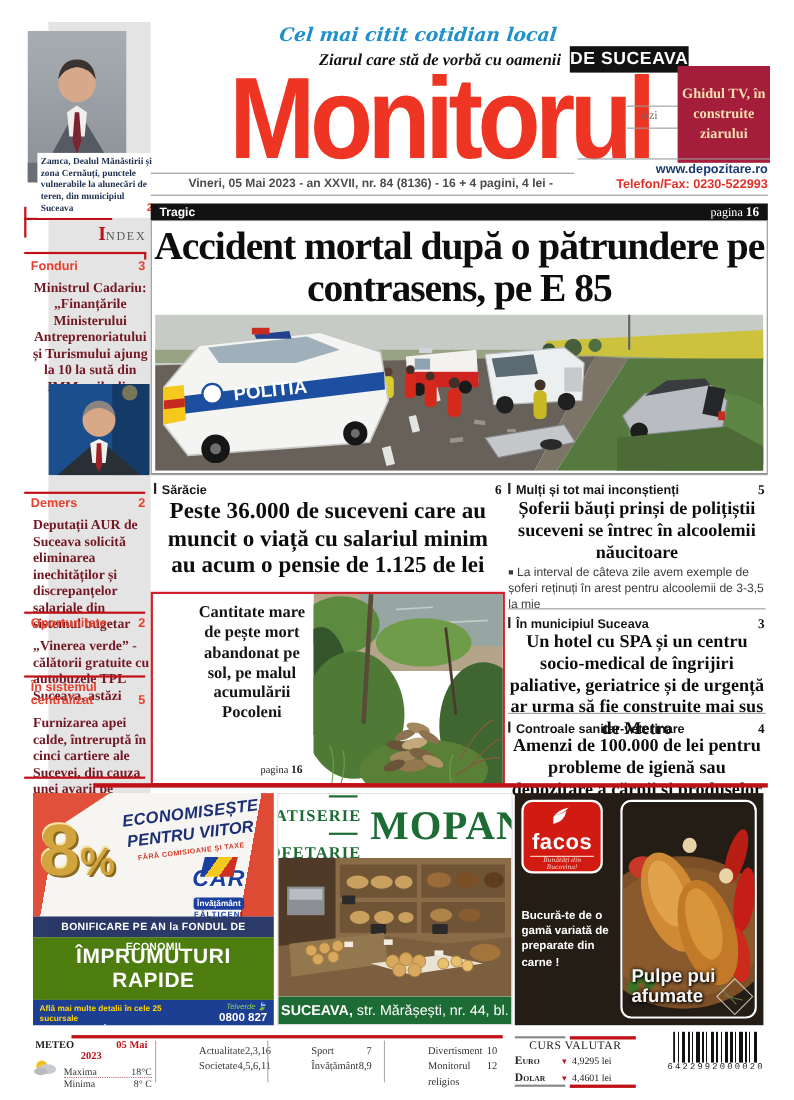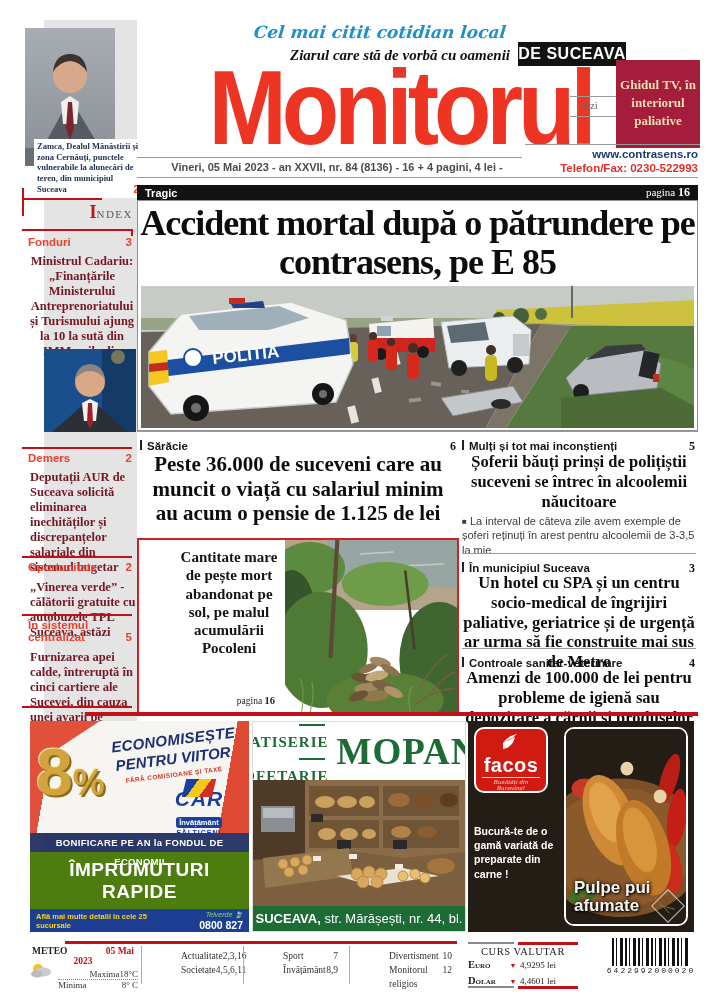--- a/index.html
+++ b/index.html
@@ -88,21 +88,21 @@
   .fbicon{width:10px;height:10px;background:#3b5998;color:#fff;font-weight:bold;font-size:8px;text-align:center;line-height:10px;border-radius:2px;}
   .facos-photo{position:relative;flex:1;border:2px solid #fff;border-radius:10px;overflow:hidden;}
   .facos-prod{position:absolute;left:8px;bottom:8px;width:100px;color:#f4f4f4;font-weight:900;font-size:17px;line-height:1.1;text-shadow:1px 1px 2px #000,0 0 4px #000;}
   .stamp{position:absolute;right:6px;bottom:6px;width:22px;height:22px;border:1.5px solid #e8e4d8;transform:rotate(45deg);opacity:.8;}
   
   .ft-name{font-family:"Liberation Serif",serif;font-size:9.5px;color:#333;margin-left:31px;}
   .ft-row{display:flex;justify-content:space-between;line-height:1.45;}
   .meteo-hd{font-family:"Liberation Serif",serif;font-weight:bold;font-size:9.5px;color:#222;text-align:center;}
   .meteo-hd .d{color:#c01018;padding-left:36px;}
   .meteo-row{display:flex;justify-content:space-between;font-family:"Liberation Serif",serif;font-size:9px;color:#333;}
-  .dotted{border-bottom:1px dotted #c0686a;justify-content:flex-end;}
+  .dotted{border-bottom:1px dotted #c0686a;}
   .curs-hd{font-family:"Liberation Serif",serif;font-size:10.5px;letter-spacing:.5px;text-align:center;color:#222;}
   .curs-row{display:flex;align-items:baseline;font-family:"Liberation Serif",serif;font-size:9px;color:#222;line-height:1.5;}
   .curs-row .c{font-weight:bold;font-variant:small-caps;width:38px;font-size:10.5px;}
   .curs-row .arw{color:#c01018;font-size:7px;width:14px;text-align:center;}
   .barcode{background:#fff;text-align:center;}
   .bars{height:28px;margin:2px 6px 0;background:repeating-linear-gradient(90deg,#111 0 2px,#fff 2px 4px,#111 4px 5px,#fff 5px 8px,#111 8px 11px,#fff 11px 13px);}
   .bcnum{font-family:"Liberation Mono",monospace;font-size:8px;letter-spacing:2px;color:#222;}
   svg text{font-family:"Liberation Sans",sans-serif;}
 </style>
 </head>
@@ -137,24 +137,24 @@
     </svg>
   </div>
   <div class="abs caption" style="left:34px;top:139px;width:102px;">
     <span>Zamca, Dealul Mănăstirii și zona Cernăuți, punctele vulnerabile la alunecări de teren, din municipiul Suceava</span>
     <span class="pg">2</span>
   </div>
 
   <div class="hline" style="left:570px;top:96px;width:130px;"></div>
   <div class="hline" style="left:570px;top:116px;width:130px;"></div>
   <div class="abs azi" style="left:582px;top:99px;">Azi</div>
-  <div class="abs ghidbox" style="left:616px;top:60px;width:84px;height:88px;">Ghidul TV, în interiorul paliative</div>
+  <div class="abs ghidbox" style="left:616px;top:60px;width:84px;height:88px;">Ghidul TV, în construite ziarului</div>
 
   <div class="hline" style="left:525px;top:144px;width:175px;"></div>
-  <div class="abs site" style="left:540px;top:148px;width:158px;">www.contrasens.ro</div>
+  <div class="abs site" style="left:540px;top:148px;width:158px;">www.depozitare.ro</div>
   <div class="abs phone" style="left:540px;top:162px;width:158px;">Telefon/Fax: 0230-522993</div>
 
   <div class="hline" style="left:137px;top:157px;width:385px;"></div>
   <div class="abs dateline" style="left:137px;top:161px;width:400px;">Vineri, 05 Mai 2023 - an XXVII, nr. 84 (8136) - 16 + 4 pagini, 4 lei -</div>
   <div class="hline" style="left:137px;top:177px;width:561px;"></div>
 
   <div class="abs indexword" style="left:55px;top:202px;width:78px;">
     <span class="bigI">I</span><span class="rest">NDEX</span>
   </div>
   <div class="redline" style="left:22px;top:229px;width:110px;height:1.5px;"></div>

